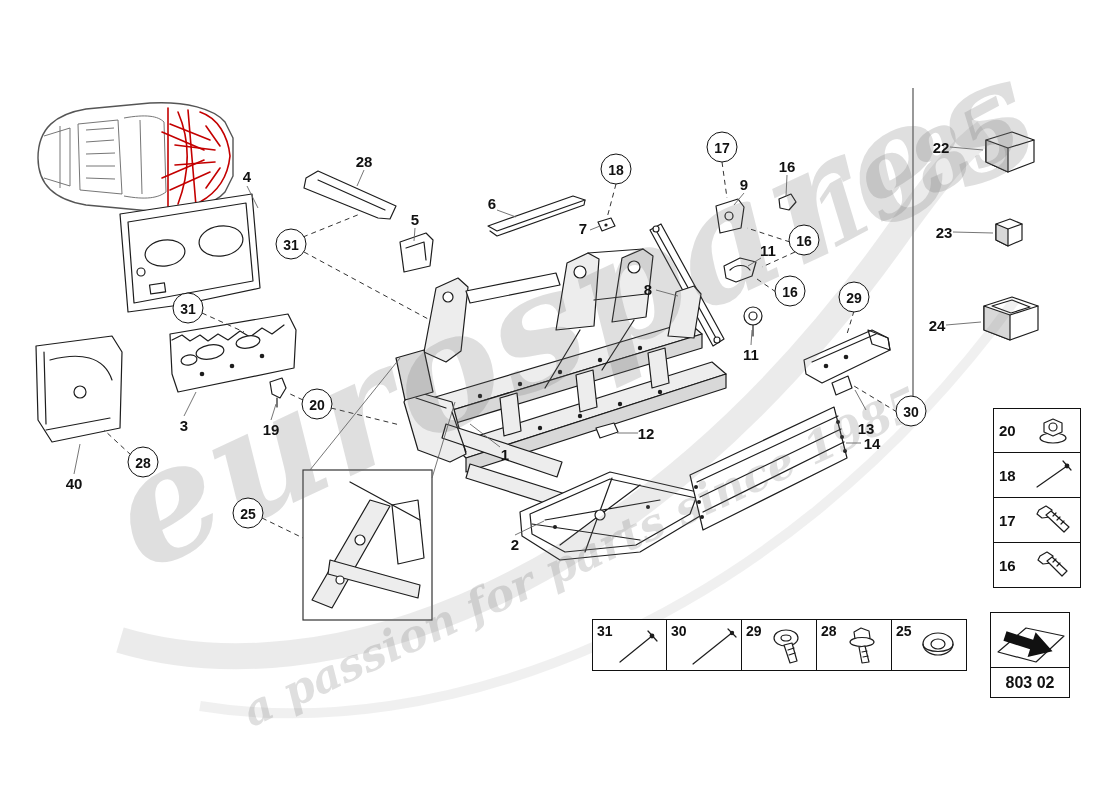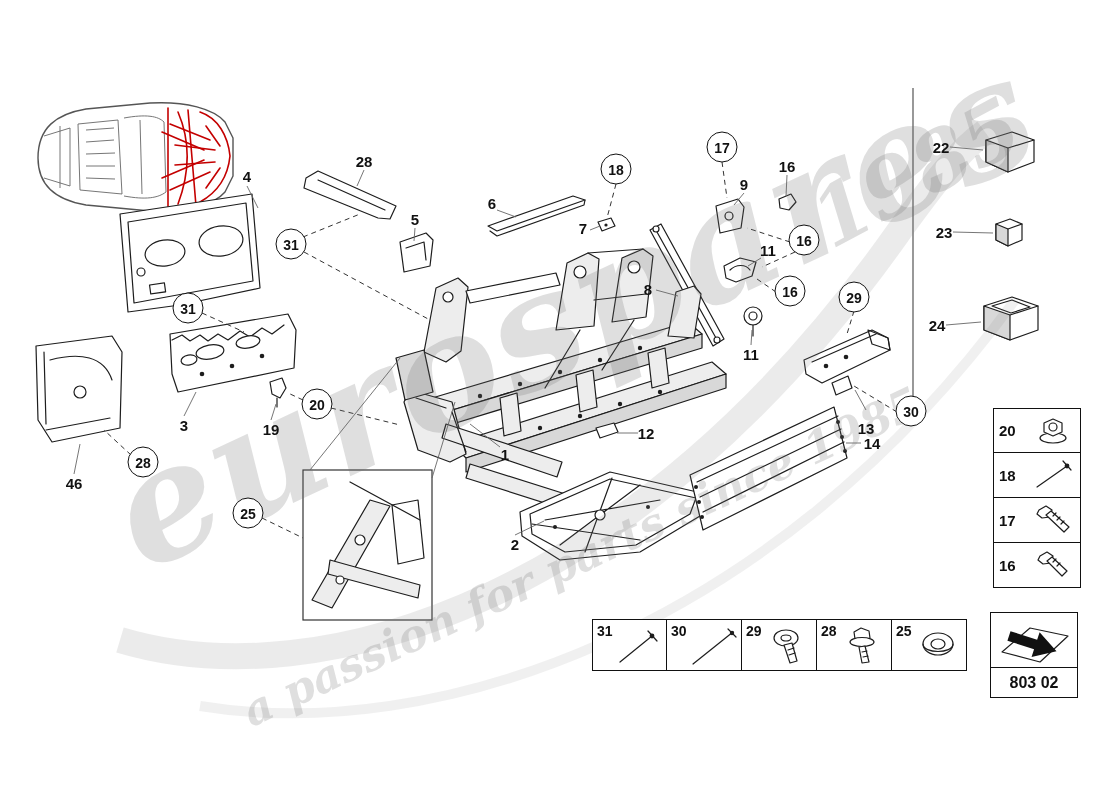--- a/index.html
+++ b/index.html
@@ -45,21 +45,21 @@
   .lr-num{font-size:15px;font-weight:bold;color:#111;}
   .lr-ic{margin-left:auto;}
 
   .legend-bottom{position:absolute;left:592px;top:619px;display:flex;z-index:5;}
   .lb-box{width:75px;height:52px;border:1.7px solid #111;border-left:none;background:#fff;
           position:relative;box-sizing:border-box;}
   .lb-box:first-child{border-left:1.7px solid #111;}
   .lb-num{position:absolute;left:4px;top:3px;font-size:14px;font-weight:bold;color:#111;}
   .lb-ic{position:absolute;right:2px;bottom:2px;}
 
-  .code-panel{position:absolute;left:990px;top:612px;width:88px;z-index:5;}
+  .code-panel{position:absolute;left:990px;top:612px;width:80px;z-index:5;}
   .code-arrow{height:56px;border:1.7px solid #111;background:#fff;
               display:flex;align-items:center;justify-content:center;box-sizing:border-box;}
   .code-text{height:30px;border:1.7px solid #111;border-top:none;background:#fff;
              display:flex;align-items:center;justify-content:center;
              font-size:16px;font-weight:bold;color:#111;box-sizing:border-box;}
 </style>
 </head>
 <body>
 
 <div class="stage">
@@ -325,21 +325,21 @@
   <div class="con" style="left:768px;top:250px">11</div>
   <div class="con" style="left:648px;top:289px">8</div>
   <div class="con" style="left:751px;top:354px">11</div>
   <div class="con" style="left:866px;top:428px">13</div>
   <div class="con" style="left:872px;top:443px">14</div>
   <div class="con" style="left:646px;top:433px">12</div>
   <div class="con" style="left:505px;top:454px">1</div>
   <div class="con" style="left:515px;top:544px">2</div>
   <div class="con" style="left:184px;top:425px">3</div>
   <div class="con" style="left:271px;top:429px">19</div>
-  <div class="con" style="left:74px;top:483px">46</div>
+  <div class="con" style="left:74px;top:483px">40</div>
   <div class="con" style="left:941px;top:147px">22</div>
   <div class="con" style="left:944px;top:232px">23</div>
   <div class="con" style="left:937px;top:325px">24</div>
 
   <div class="coc" style="left:291px;top:244px">31</div>
   <div class="coc" style="left:188px;top:308px">31</div>
   <div class="coc" style="left:317px;top:404px">20</div>
   <div class="coc" style="left:143px;top:462px">28</div>
   <div class="coc" style="left:248px;top:513px">25</div>
   <div class="coc" style="left:616px;top:169px">18</div>

